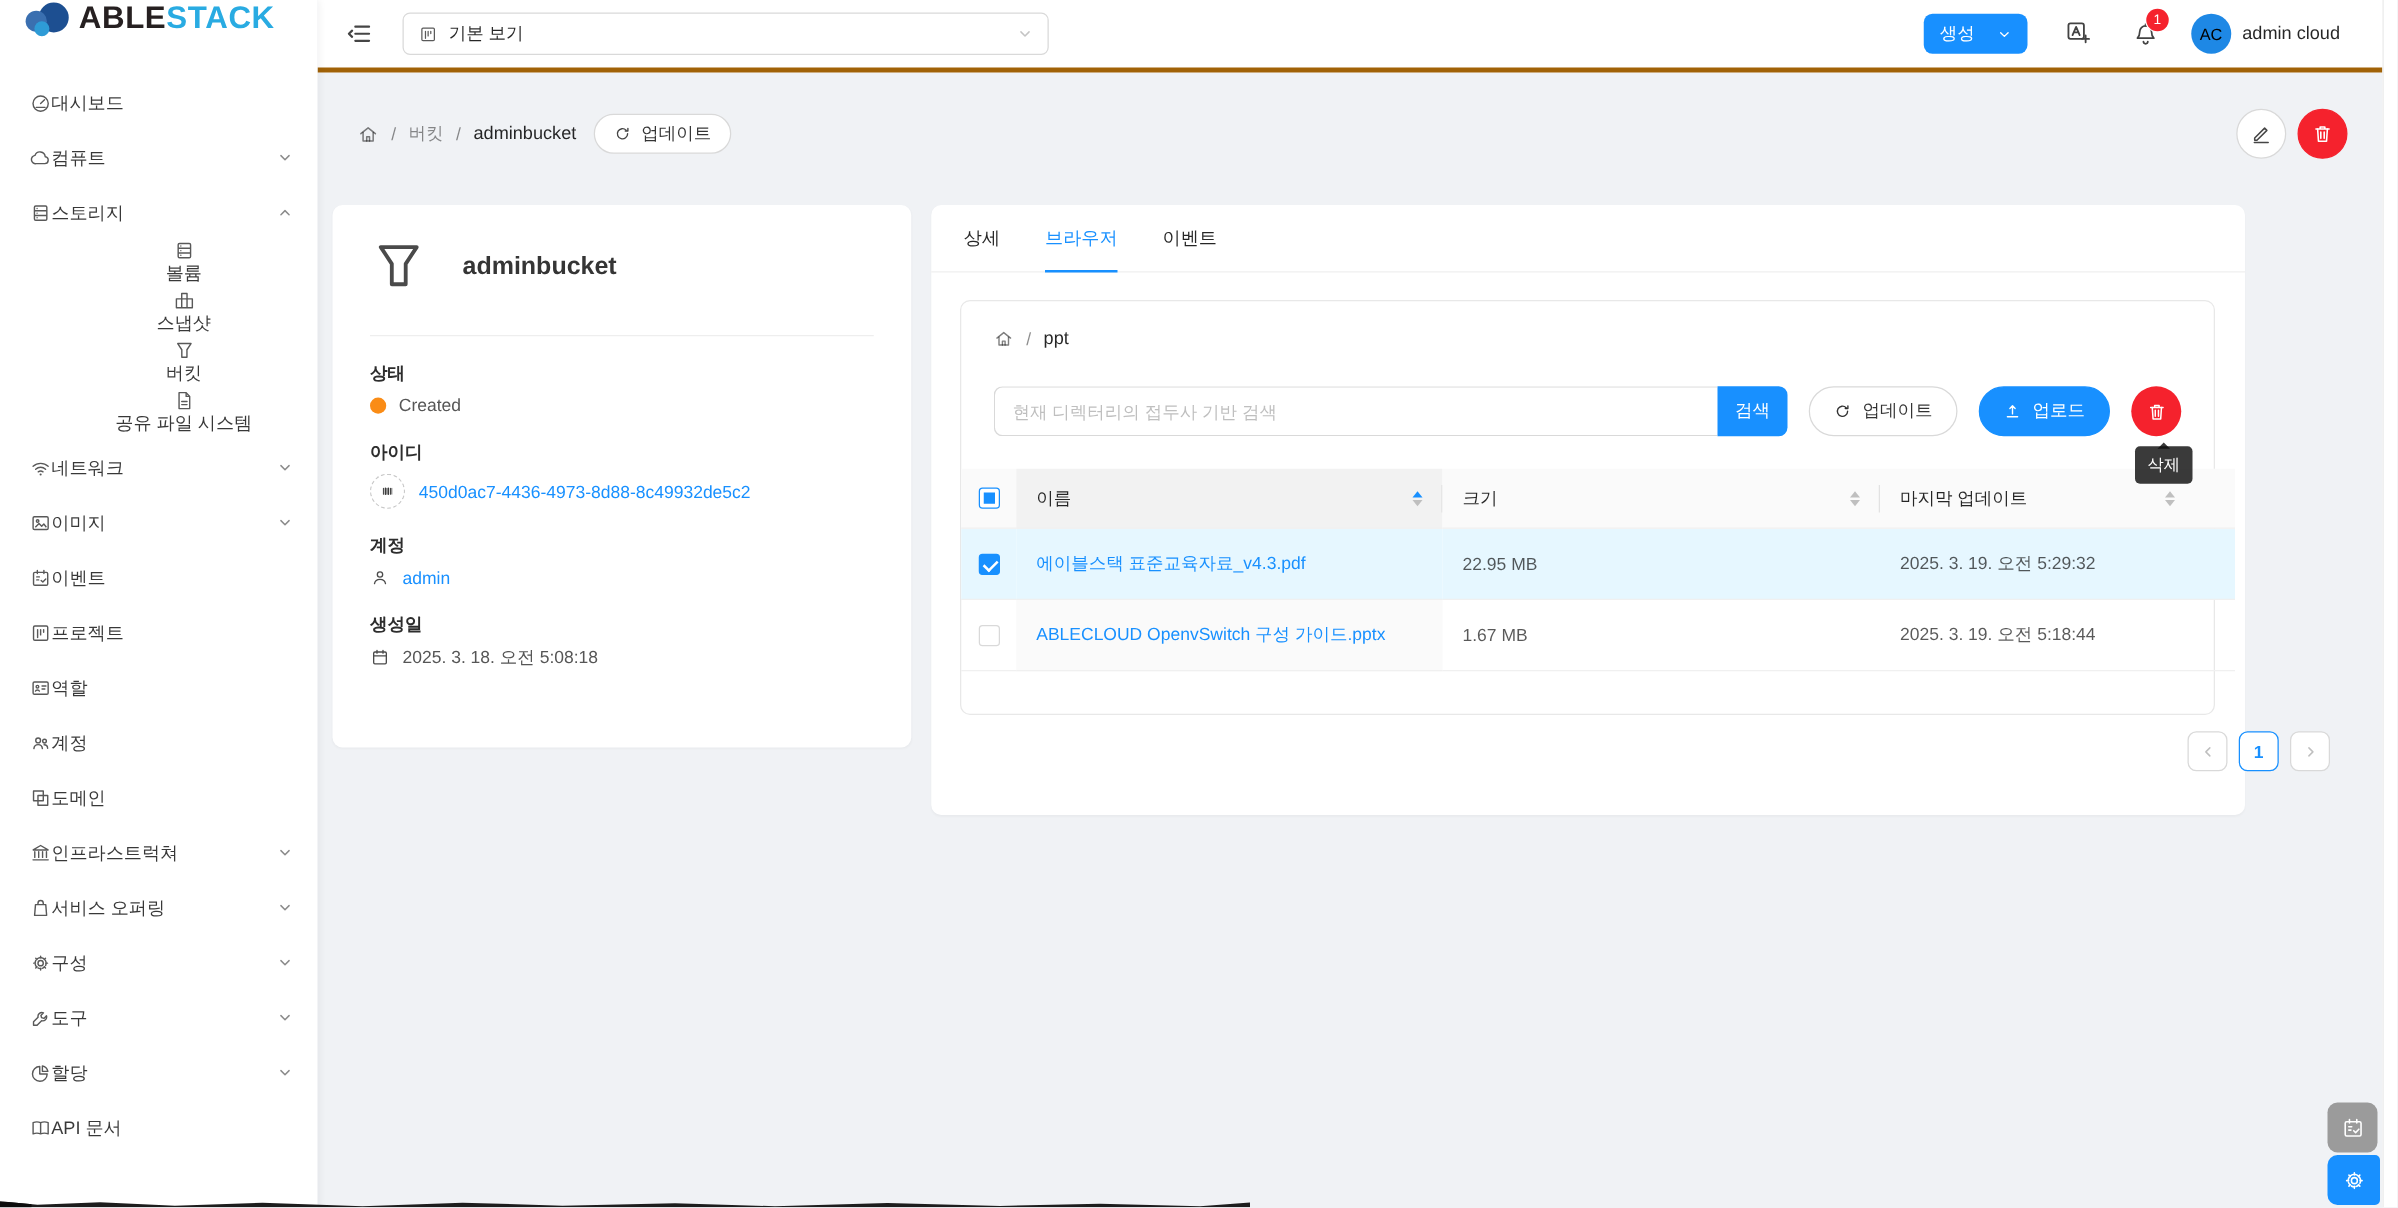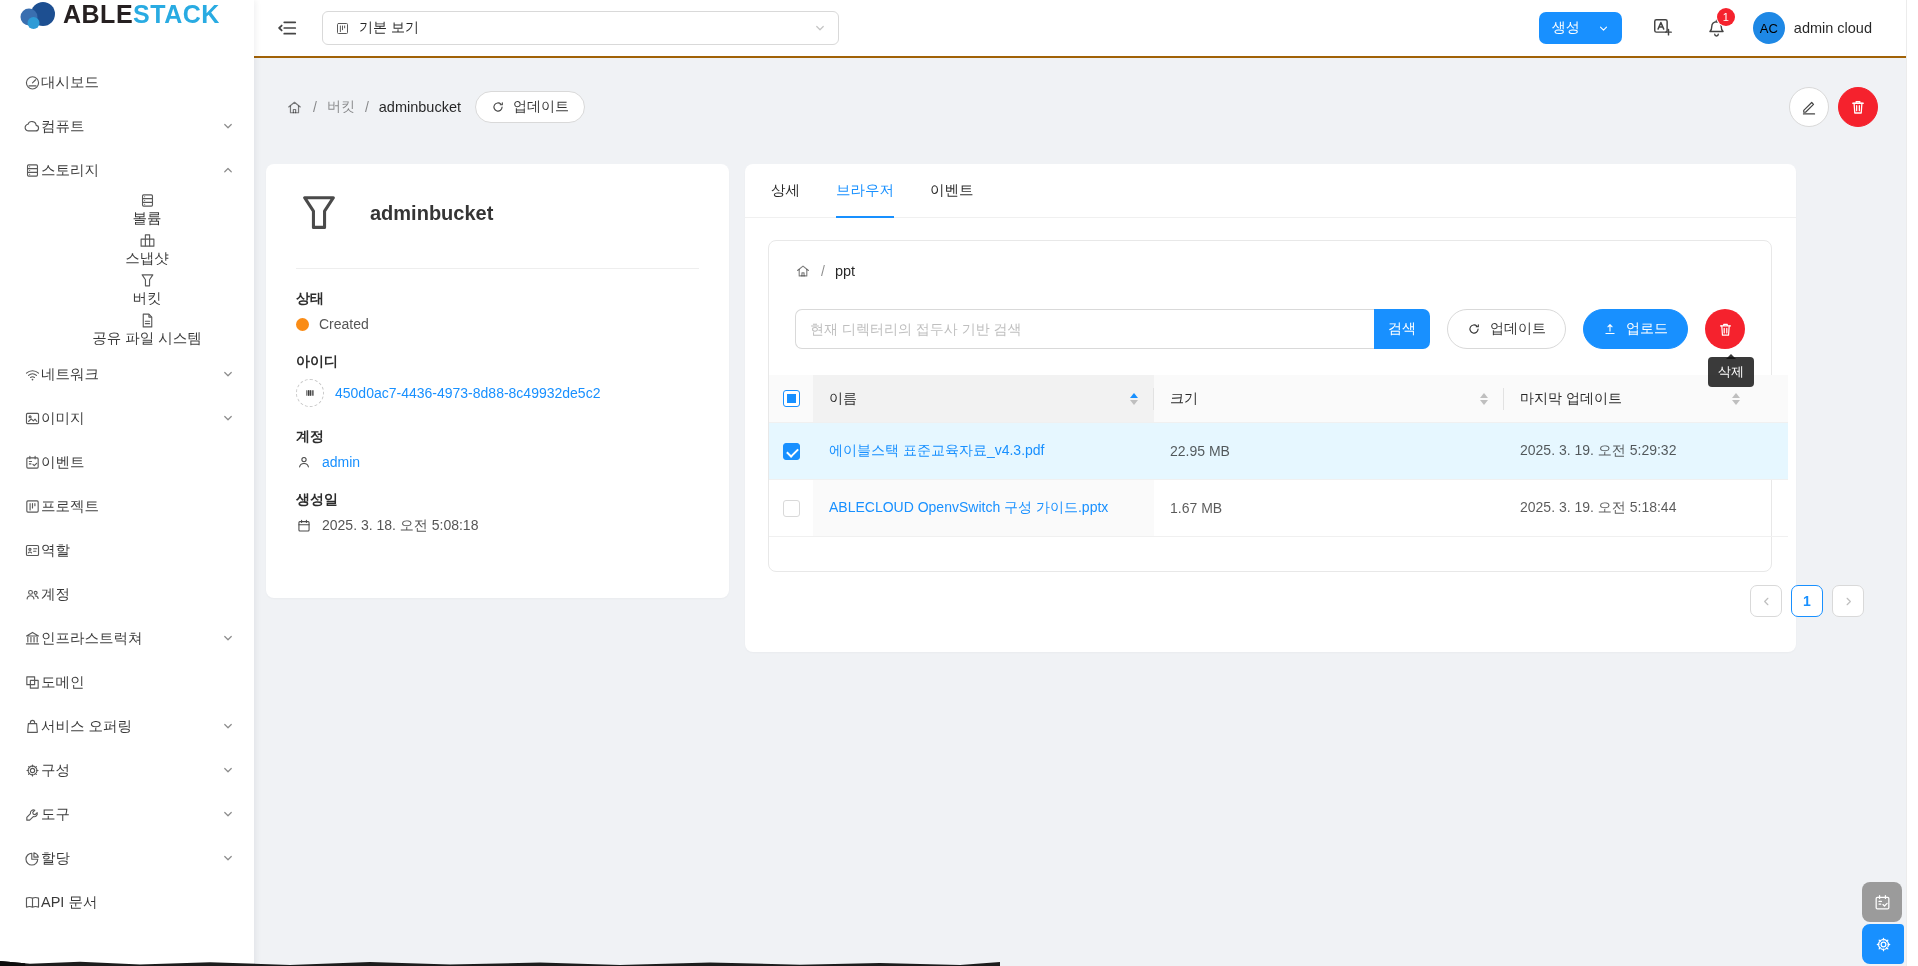--- a/index.html
+++ b/index.html
@@ -24,21 +24,21 @@
   .side-item .si { width:17px; height:17px; color:#595959; flex:0 0 17px; }
   .side-item .sl { margin-left:0; flex:1; white-space:nowrap; }
   .side-item .chev { width:12px; height:12px; color:#8c8c8c; }
   .artifact { position:absolute; left:0; bottom:0; width:1000px; height:5px; background:#1d1d1d;
     clip-path:polygon(0 0,3% 55%,8% 15%,14% 70%,21% 25%,29% 78%,37% 22%,45% 72%,54% 30%,62% 80%,71% 28%,80% 74%,88% 38%,96% 80%,100% 20%,100% 100%,0 100%); }
   .artifact-blob { position:absolute; left:-8px; bottom:-6px; width:34px; height:22px;
     background:#0d0d0d; border-radius:50% 60% 40% 50%; transform:rotate(18deg); }
 
   
   .topbar { position:absolute; left:254px; top:0; width:1652px; height:58px; background:#fff;
-    border-bottom:2px solid #a16207; display:flex; align-items:center; z-index:4; }
+    border-bottom:4px solid #a16207; display:flex; align-items:center; z-index:4; }
   .fold-btn { margin-left:22px; width:22px; height:22px; color:#454545; cursor:pointer; }
   .view-select { margin-left:24px; width:517px; height:34px; border:1px solid #d9d9d9;
     border-radius:6px; background:#fff; display:flex; align-items:center; padding:0 12px;
     cursor:pointer; }
   .view-select .vs-ic { width:15px; height:15px; color:#5a5a5a; }
   .view-select .vs-label { margin-left:9px; font-size:14px; color:rgba(0,0,0,.85); flex:1; }
   .view-select .vs-arrow { width:12px; height:12px; color:#c4c4c4; }
   .topbar-right { margin-left:auto; display:flex; align-items:center; padding-right:34px; }
   .create-btn { height:32px; background:#1890ff; color:#fff; border:none; border-radius:7px;
     font-size:14px; padding:0 13px; display:flex; align-items:center; gap:18px; cursor:pointer;
@@ -482,32 +482,32 @@
           <span class="sl">역할</span>
         </div>
       <div class="side-item">
           <svg class="ic si">
             <use href="#i-team"></use>
           </svg>
           <span class="sl">계정</span>
         </div>
       <div class="side-item">
           <svg class="ic si">
+            <use href="#i-block"></use>
+          </svg>
+          <span class="sl">도메인</span>
+        </div>
+      <div class="side-item">
+          <svg class="ic si">
             <use href="#i-bank"></use>
           </svg>
           <span class="sl">인프라스트럭쳐</span>
           <svg class="ic chev">
             <use href="#i-chev-down"></use>
           </svg>
-        </div>
-      <div class="side-item">
-          <svg class="ic si">
-            <use href="#i-block"></use>
-          </svg>
-          <span class="sl">도메인</span>
         </div>
       <div class="side-item">
           <svg class="ic si">
             <use href="#i-bag"></use>
           </svg>
           <span class="sl">서비스 오퍼링</span>
           <svg class="ic chev">
             <use href="#i-chev-down"></use>
           </svg>
         </div>

